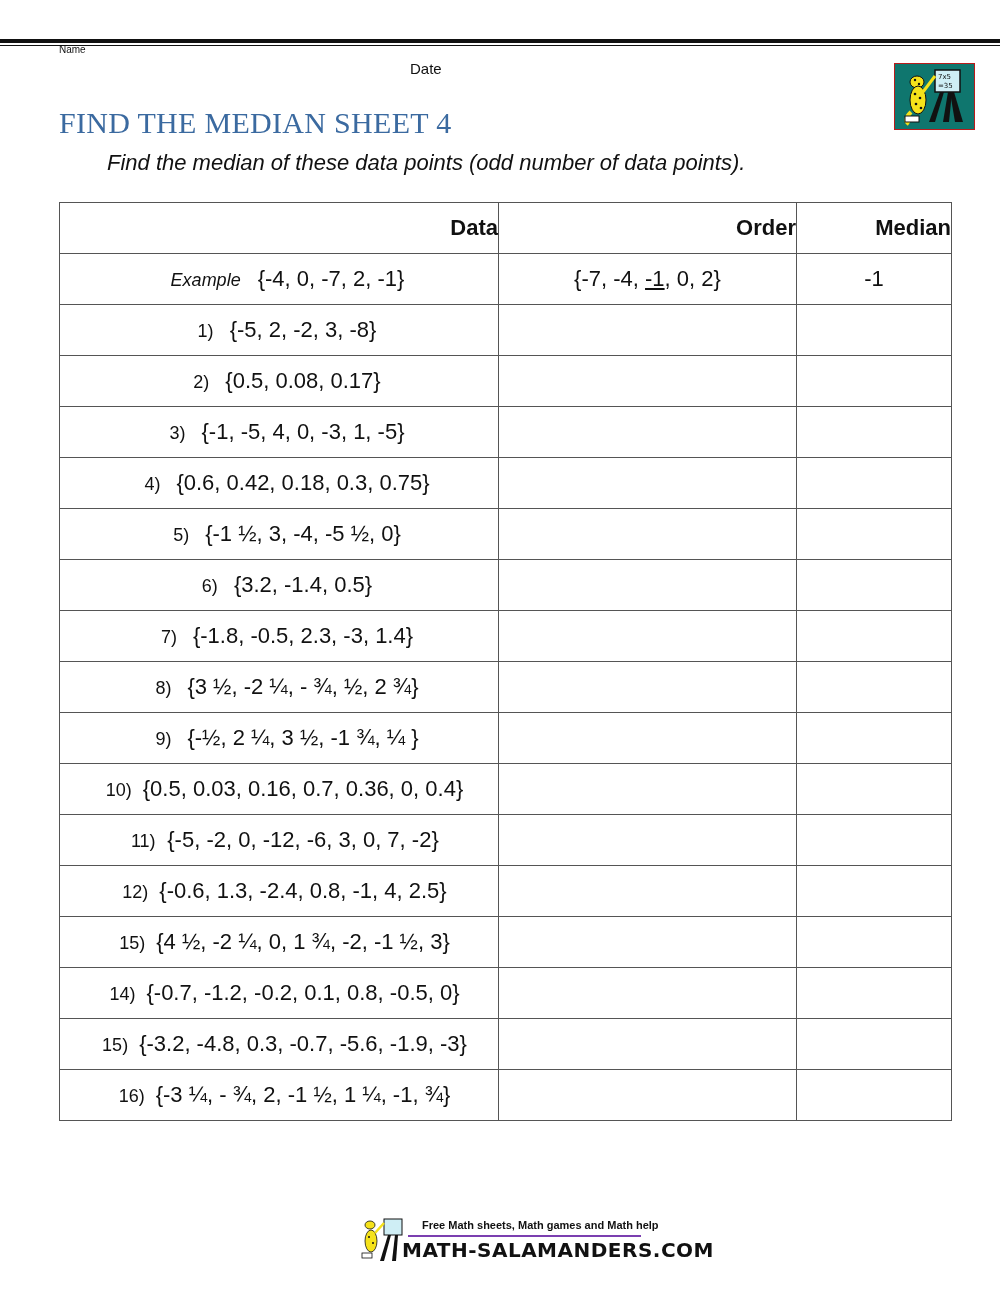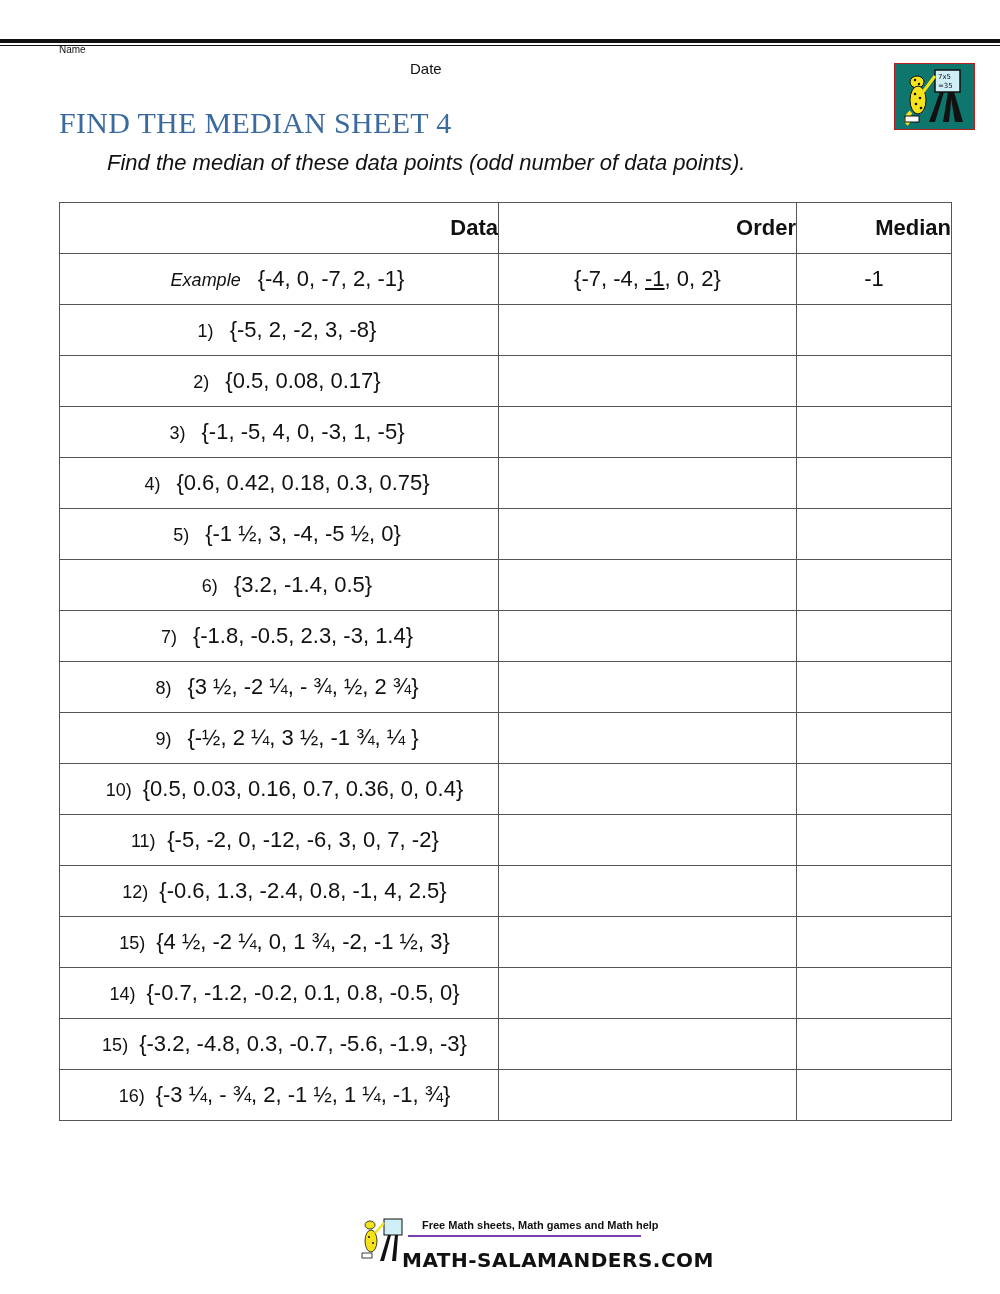--- a/index.html
+++ b/index.html
@@ -47,21 +47,21 @@
     .ul { text-decoration: underline; }
     .footer {
       position: absolute; left: 358px; top: 1215px; width: 285px; height: 50px;
     }
     .footer-tag {
       position: absolute; left: 52px; top: 4px; font-size: 11px; font-weight: bold; color: #111; white-space: nowrap; padding-left: 12px;
     }
     .footer-rule { position: absolute; left: 50px; top: 20px; width: 233px; height: 2px; background: #7b3fb0; }
     .footer-site {
       position: absolute; left: 44px; top: 23px; font-size: 20px; font-weight: bold; letter-spacing: 0.5px;
-      color: #111; white-space: nowrap; font-family: "DejaVu Sans", sans-serif; margin-top: 10px;
+      color: #111; white-space: nowrap; font-family: "DejaVu Sans", sans-serif;
     }
   </style>
 </head>
 <body>
 
 <div class="top-rule-thick"></div>
 <div class="top-rule-thin"></div>
 
 <div class="label-name">Name</div>
 <div class="label-date">Date</div>

